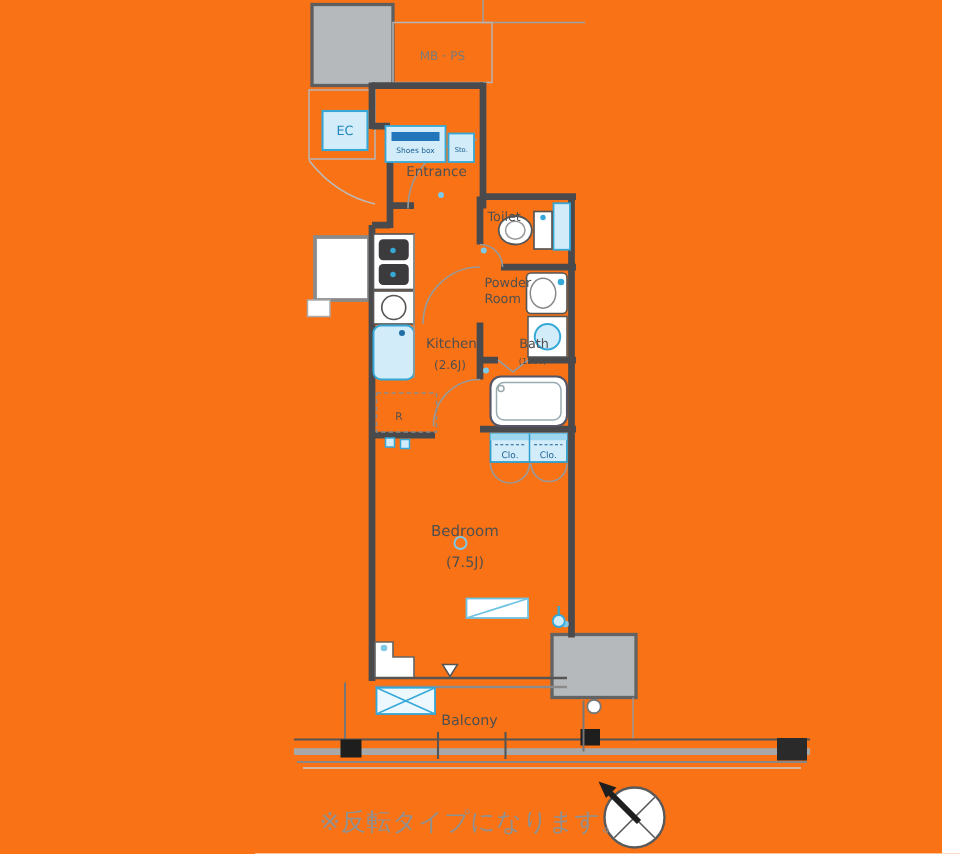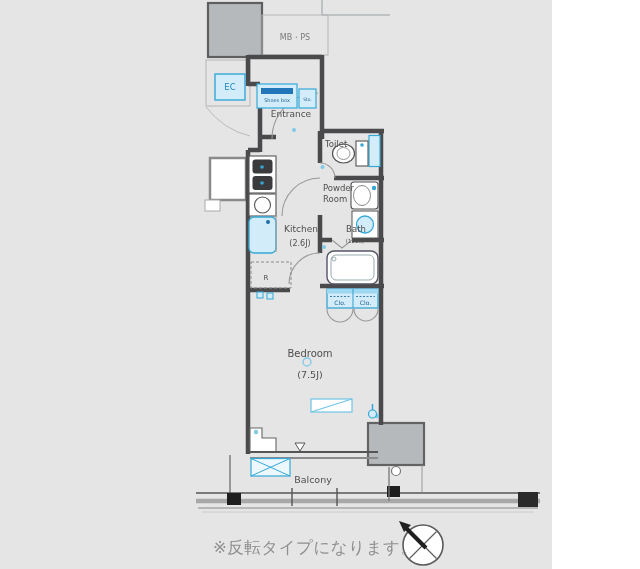--- a/index.html
+++ b/index.html
@@ -1,16 +1,16 @@
 <!DOCTYPE html>
 <html><head>
 <meta charset="utf-8">
 <style>
   html,body{margin:0;padding:0;background:#ffffff;}
-  .canvas{position:relative;width:552px;height:569px;background:#e5e5e5;overflow:hidden;}
+  .canvas{position:relative;width:628px;height:569px;background:#f97316;overflow:hidden;}
   svg{position:absolute;left:0;top:0;}
   svg text{font-family:"DejaVu Sans", sans-serif;}
   .room-lbl{fill:#4f4f4f;}
   .tiny-lbl{fill:#1b5f93;}
   .note-lbl{fill:#8f8f8f;letter-spacing:.5px;}
   .shaft-lbl{fill:#7a7a7a;}
   .ec-lbl{fill:#2187bf;}
 </style>
 </head>
 <body>

